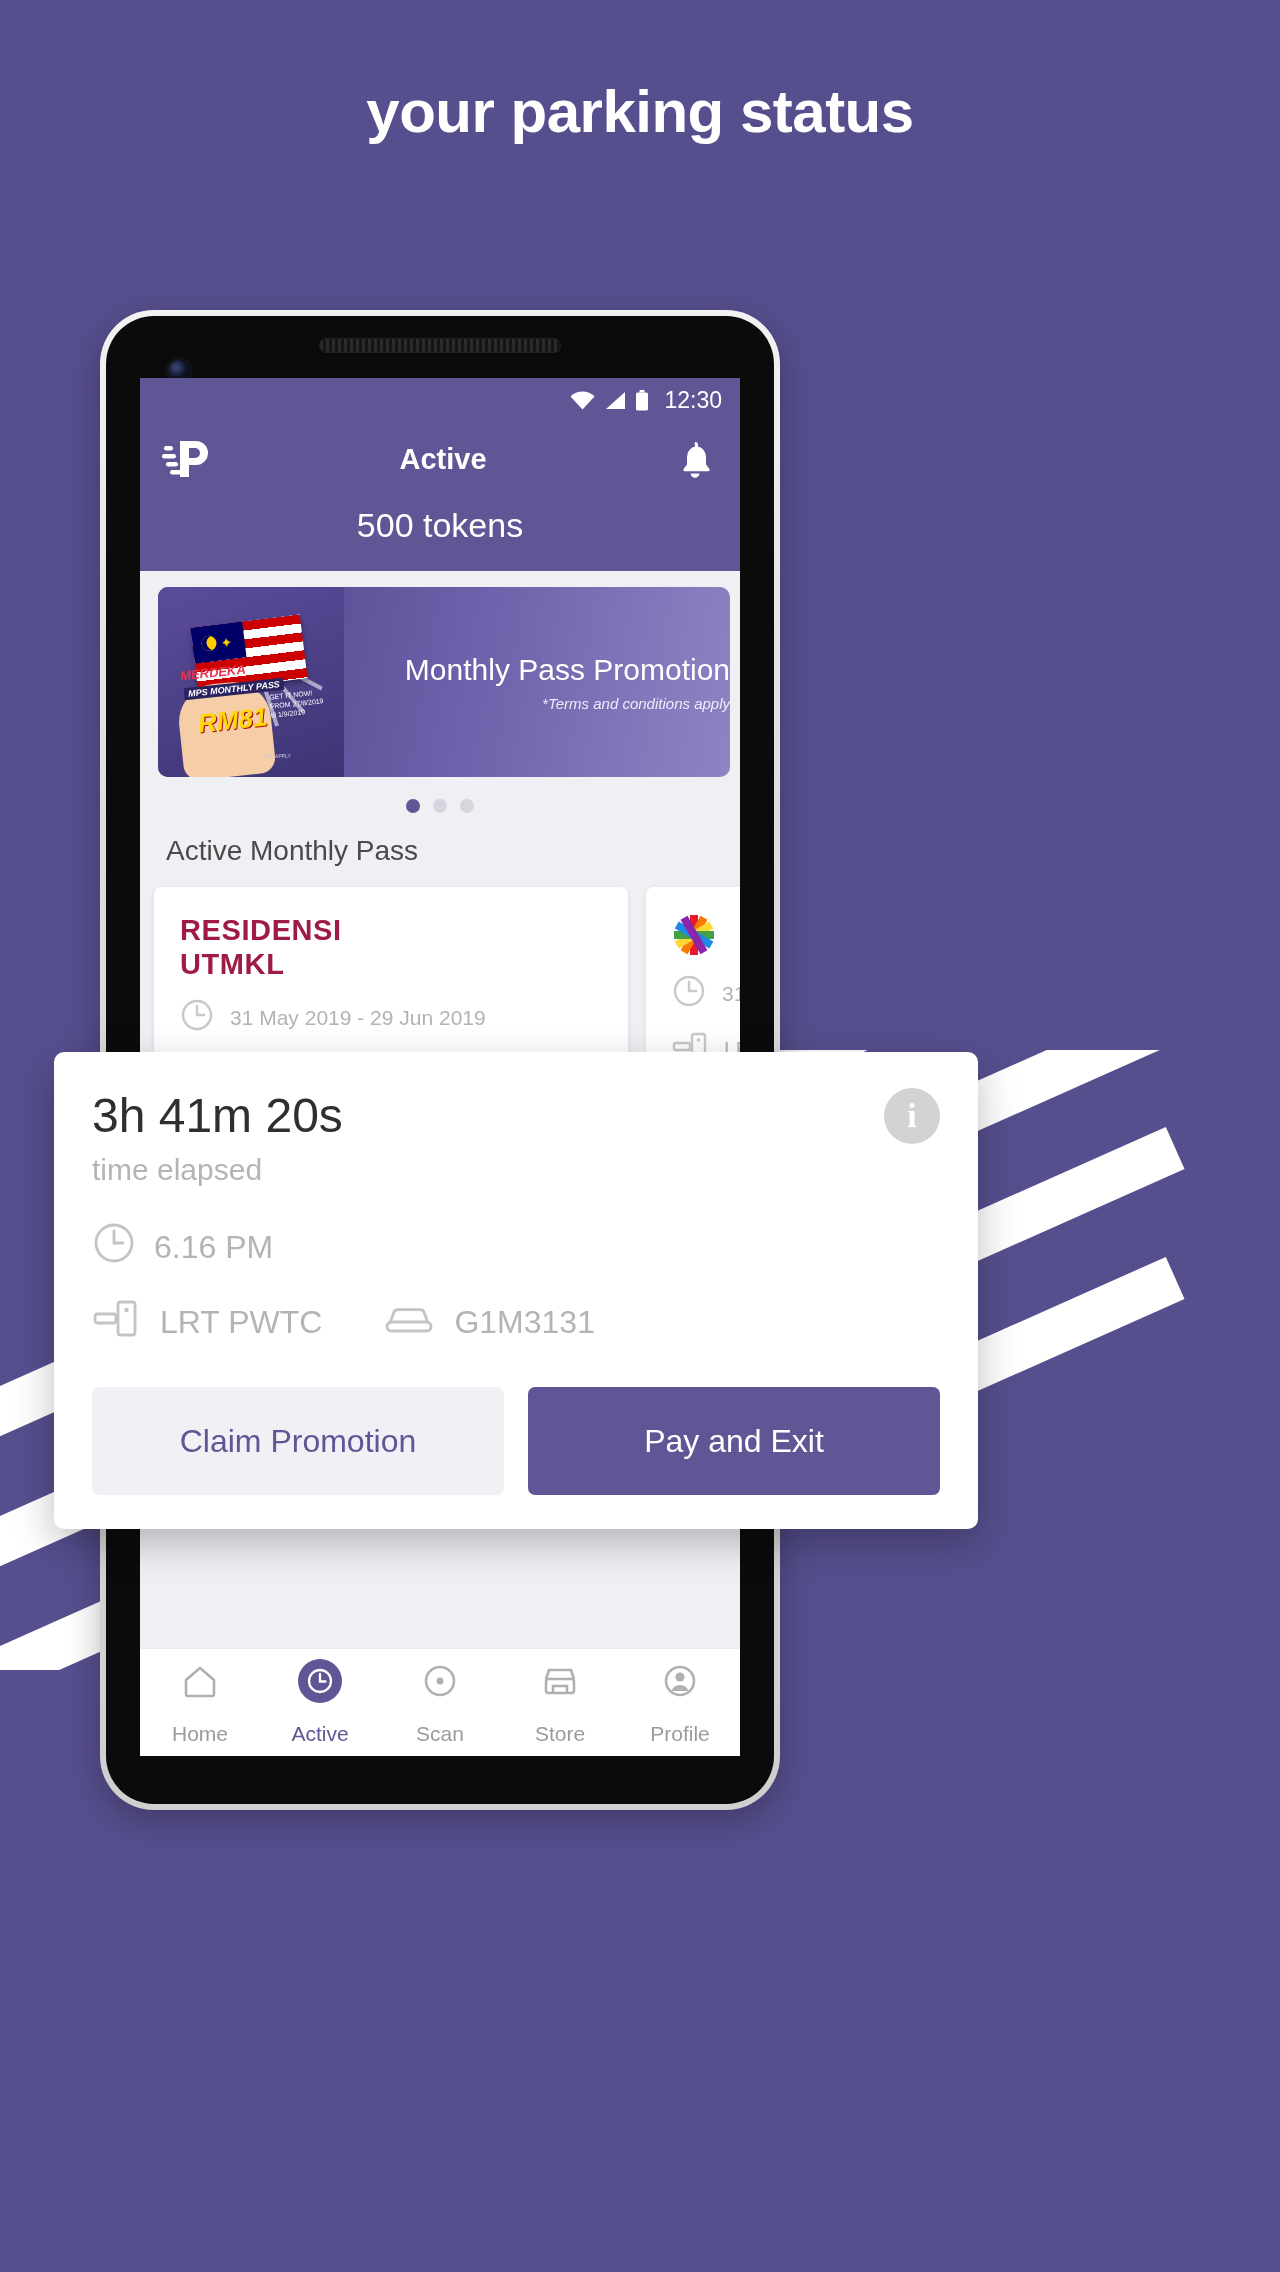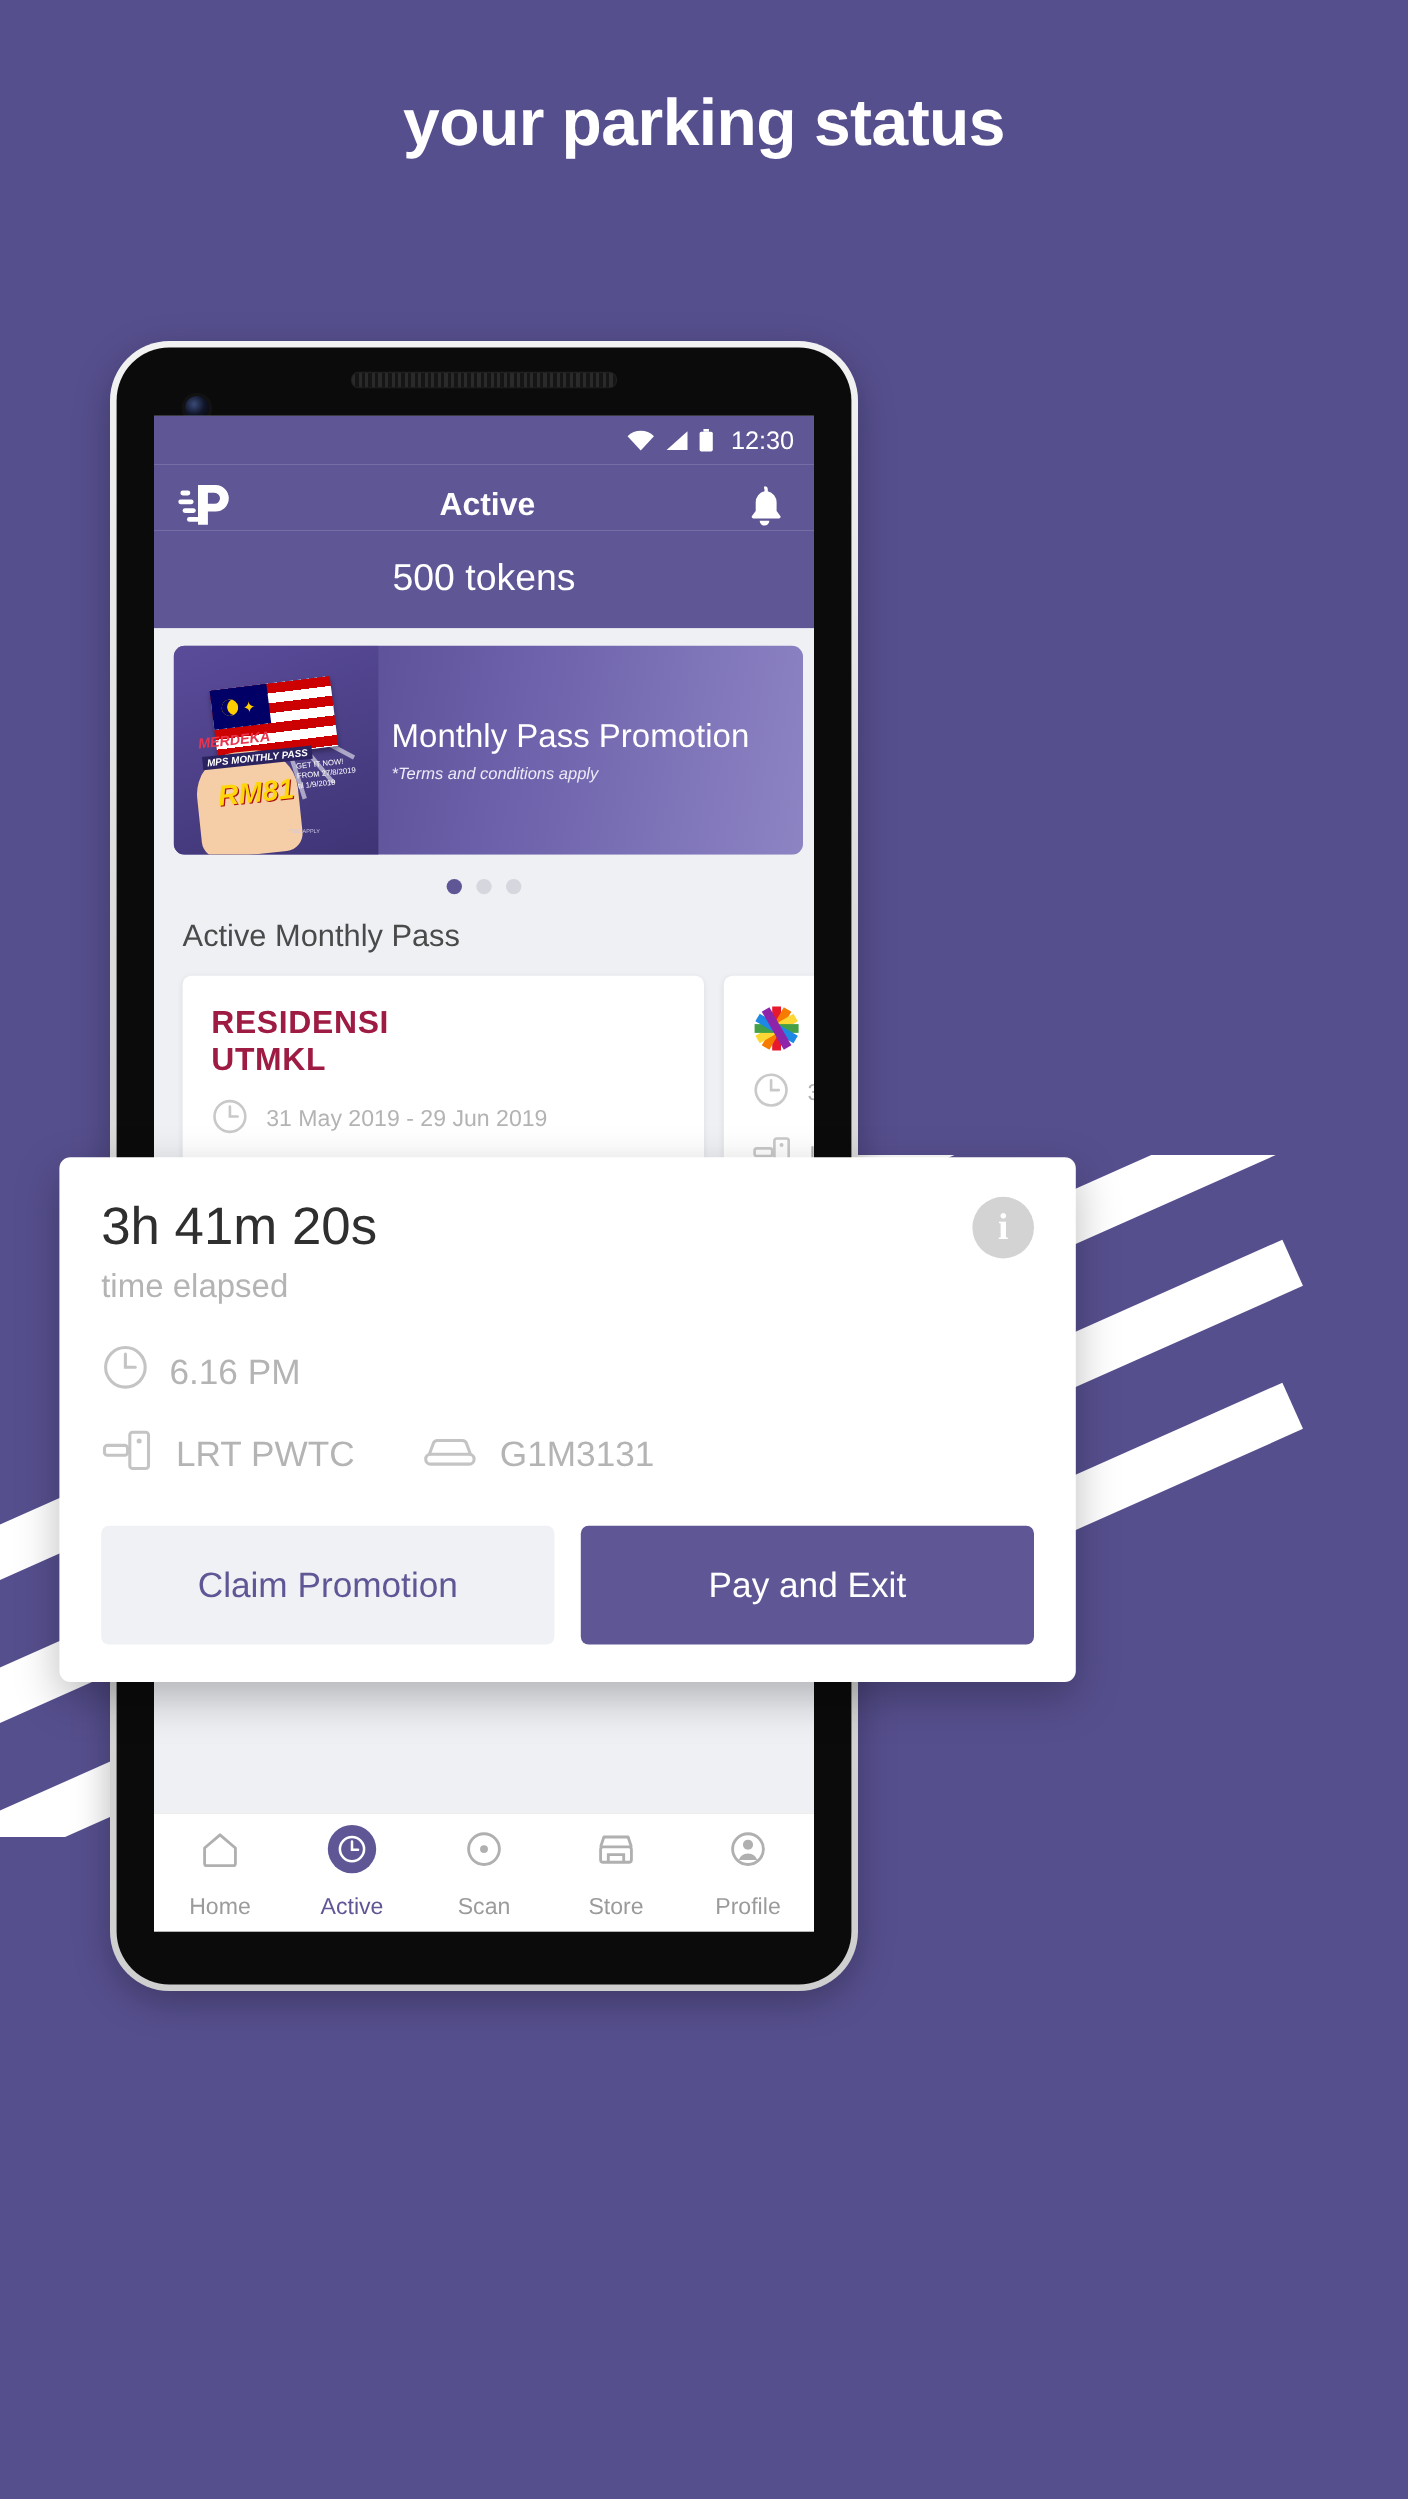--- a/index.html
+++ b/index.html
@@ -111,32 +111,32 @@
   .flag-star{position:absolute;left:28px;top:12px;color:#ffcc00;font-size:14px;line-height:14px;}
   .hand{
     position:absolute;left:22px;top:96px;width:92px;height:94px;border-radius:38px 38px 16px 16px;
     background:#f5cda6;transform:rotate(-6deg);
   }
   .art-txt1{position:absolute;left:22px;top:78px;color:#e8344e;font-size:13px;font-weight:bold;font-style:italic;transform:rotate(-6deg);}
   .art-txt2{position:absolute;left:26px;top:96px;color:#fff;font-size:9px;font-weight:bold;font-style:italic;transform:rotate(-6deg);background:#2b2360;padding:1px 4px;}
   .art-txt3{position:absolute;left:40px;top:118px;color:#ffd60a;font-size:26px;font-weight:bold;font-style:italic;transform:rotate(-6deg);text-shadow:1px 1px 0 #a11;}
   .art-txt4{position:absolute;left:112px;top:104px;color:#fff;font-size:7px;line-height:1.25;transform:rotate(-6deg);width:54px;}
   .art-txt5{position:absolute;left:104px;top:166px;color:#cfc8e8;font-size:5px;}
-  .promo-body{flex:1;padding-left:12px;}
+  .promo-body{flex:1;padding-left:12px;text-align:right;}
   .promo-title{color:#fff;font-size:30px;}
   .promo-sub{color:#efeaf8;font-size:15px;font-style:italic;margin-top:8px;}
 
   .dots{display:flex;gap:13px;justify-content:center;padding:22px 0 6px 0;}
   .dot{width:14px;height:14px;border-radius:50%;background:#d5d6de;}
   .dot.on{background:#5f5696;}
 
   .section-title{font-size:28px;color:#4a4a4a;padding:16px 0 0 26px;}
 
   
-  .pass-row{display:flex;gap:18px;padding:20px 0 0 26px;overflow:hidden;}
+  .pass-row{display:flex;gap:18px;padding:20px 0 0 14px;overflow:hidden;}
   .pass-card{
     width:474px;flex:0 0 auto;background:#fff;border-radius:8px;
     padding:26px 26px 20px 26px;box-sizing:border-box;
     box-shadow:0 2px 6px rgba(0,0,0,.08);
   }
   .pass-card.second{width:270px;}
   .pass-brand{color:#9e1b43;font-size:29px;font-weight:bold;letter-spacing:.6px;line-height:1.18;}
   .pass-line{display:flex;align-items:center;gap:16px;margin-top:17px;color:#b3b3b3;font-size:21px;}
   .pass-line svg{flex:0 0 auto;}
   .pass-brand2{display:flex;align-items:center;gap:12px;}

